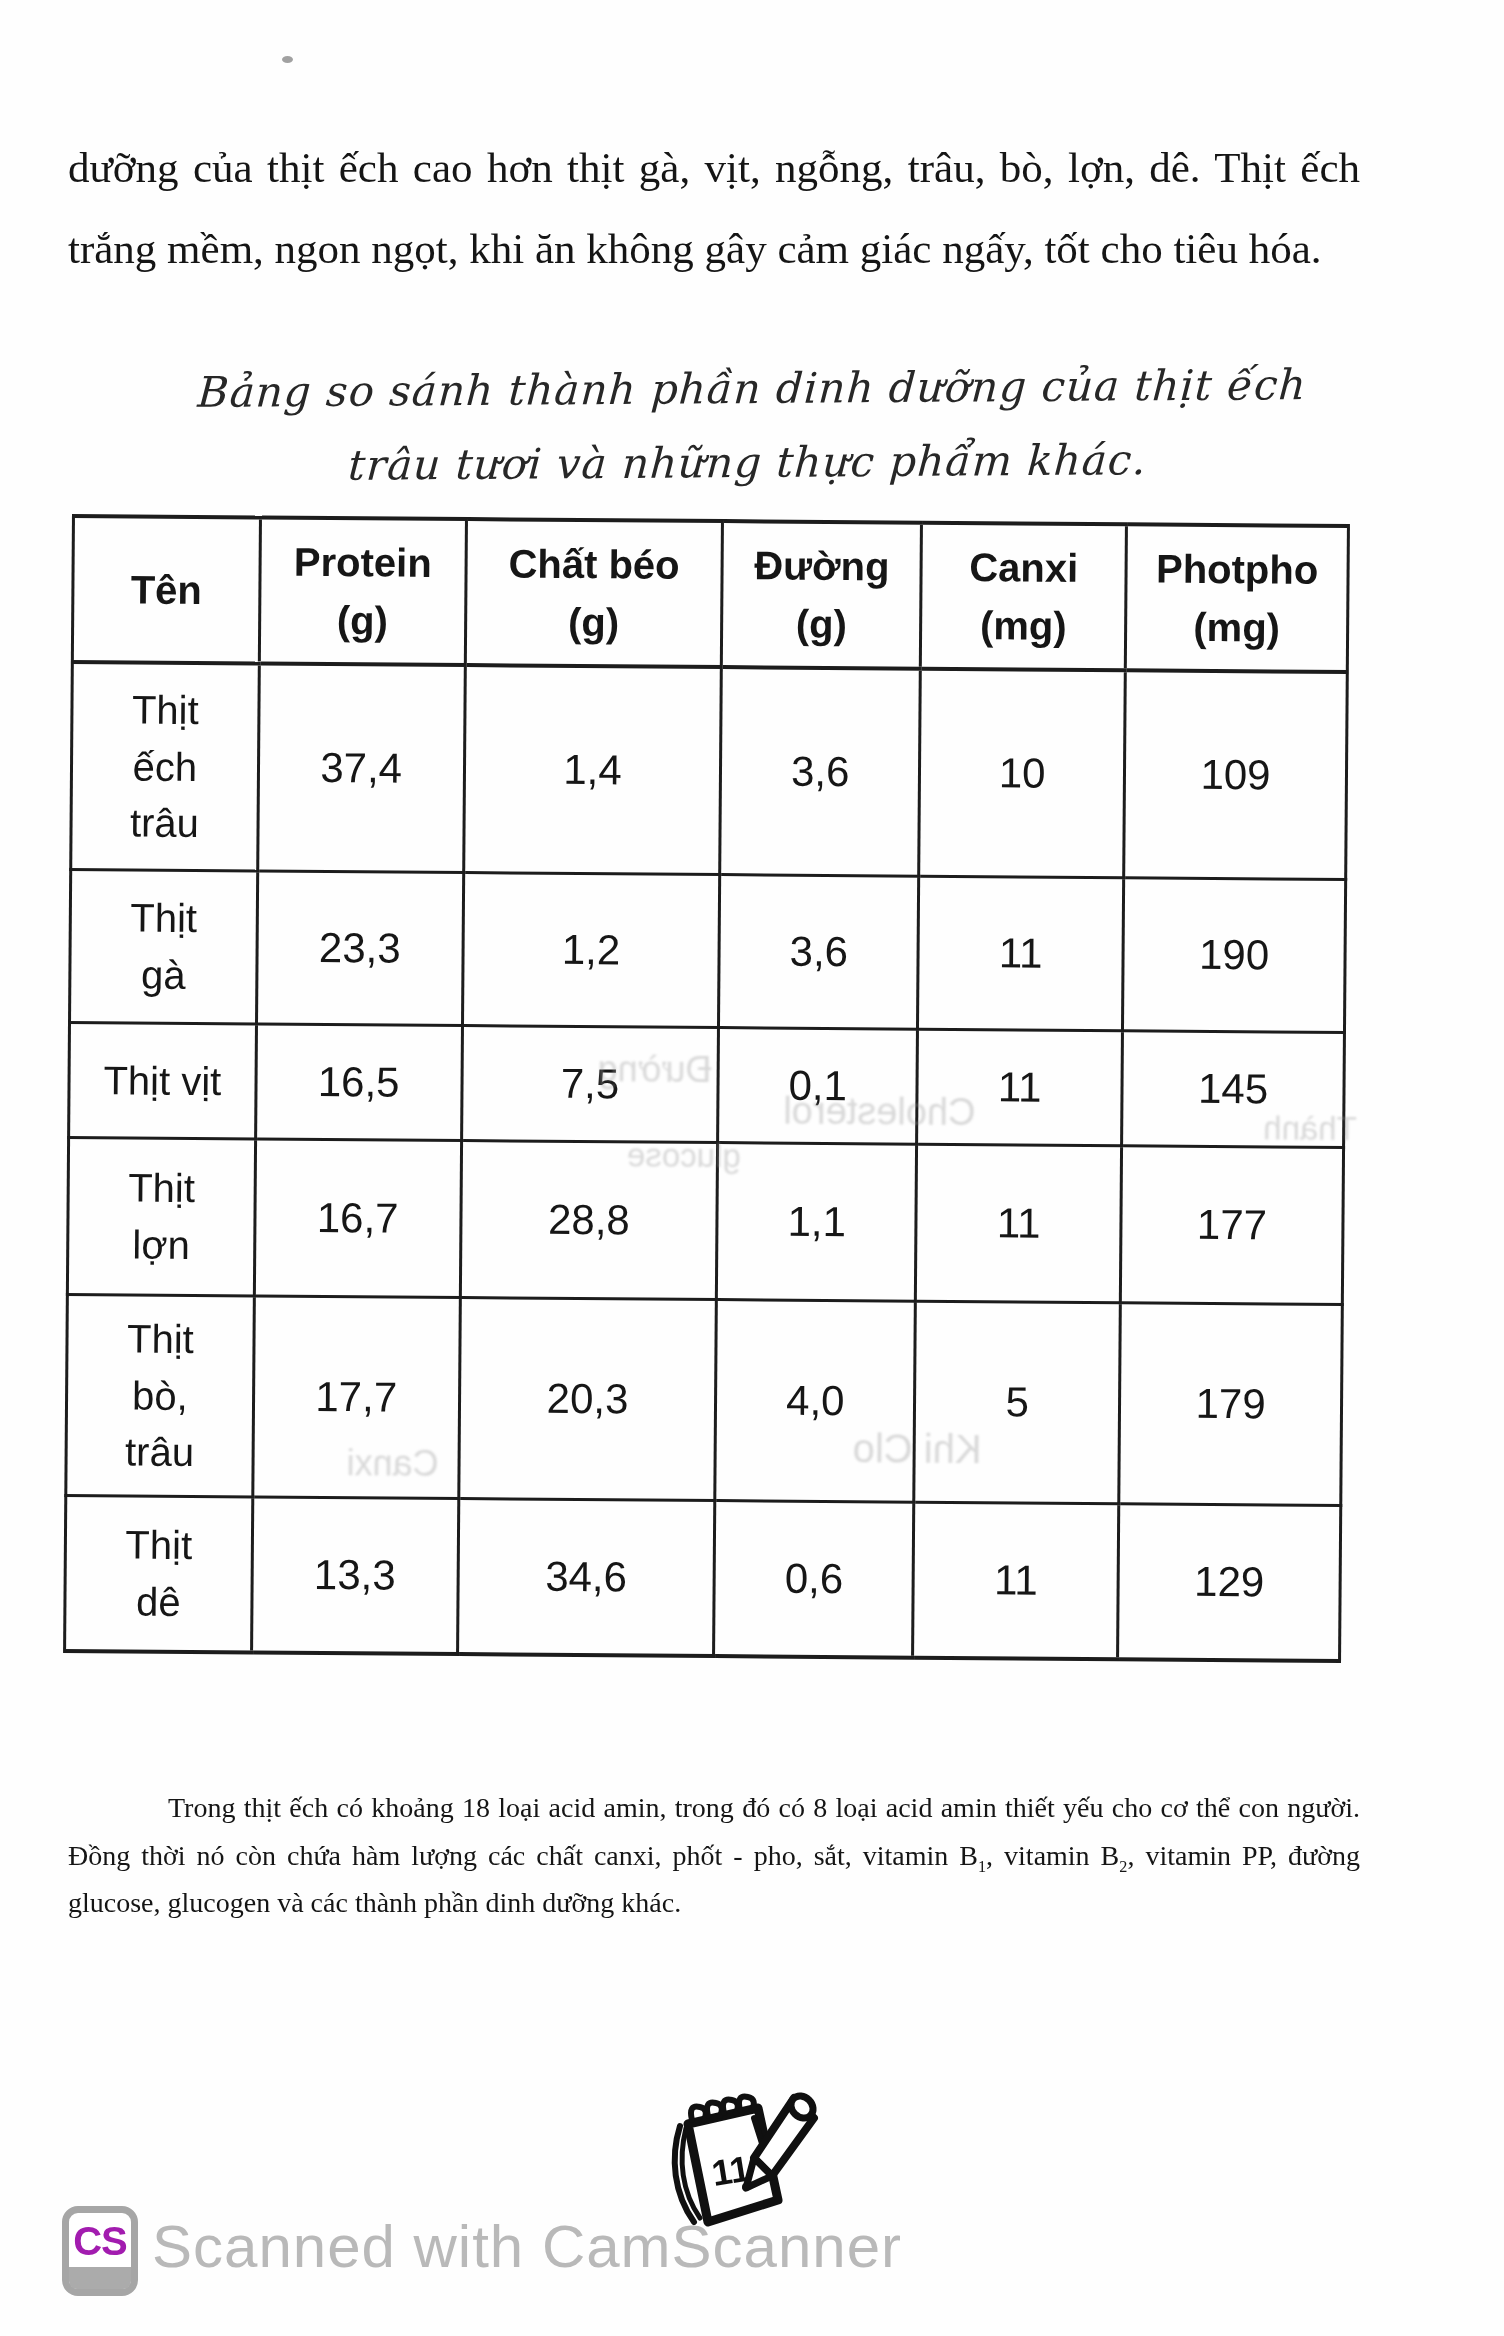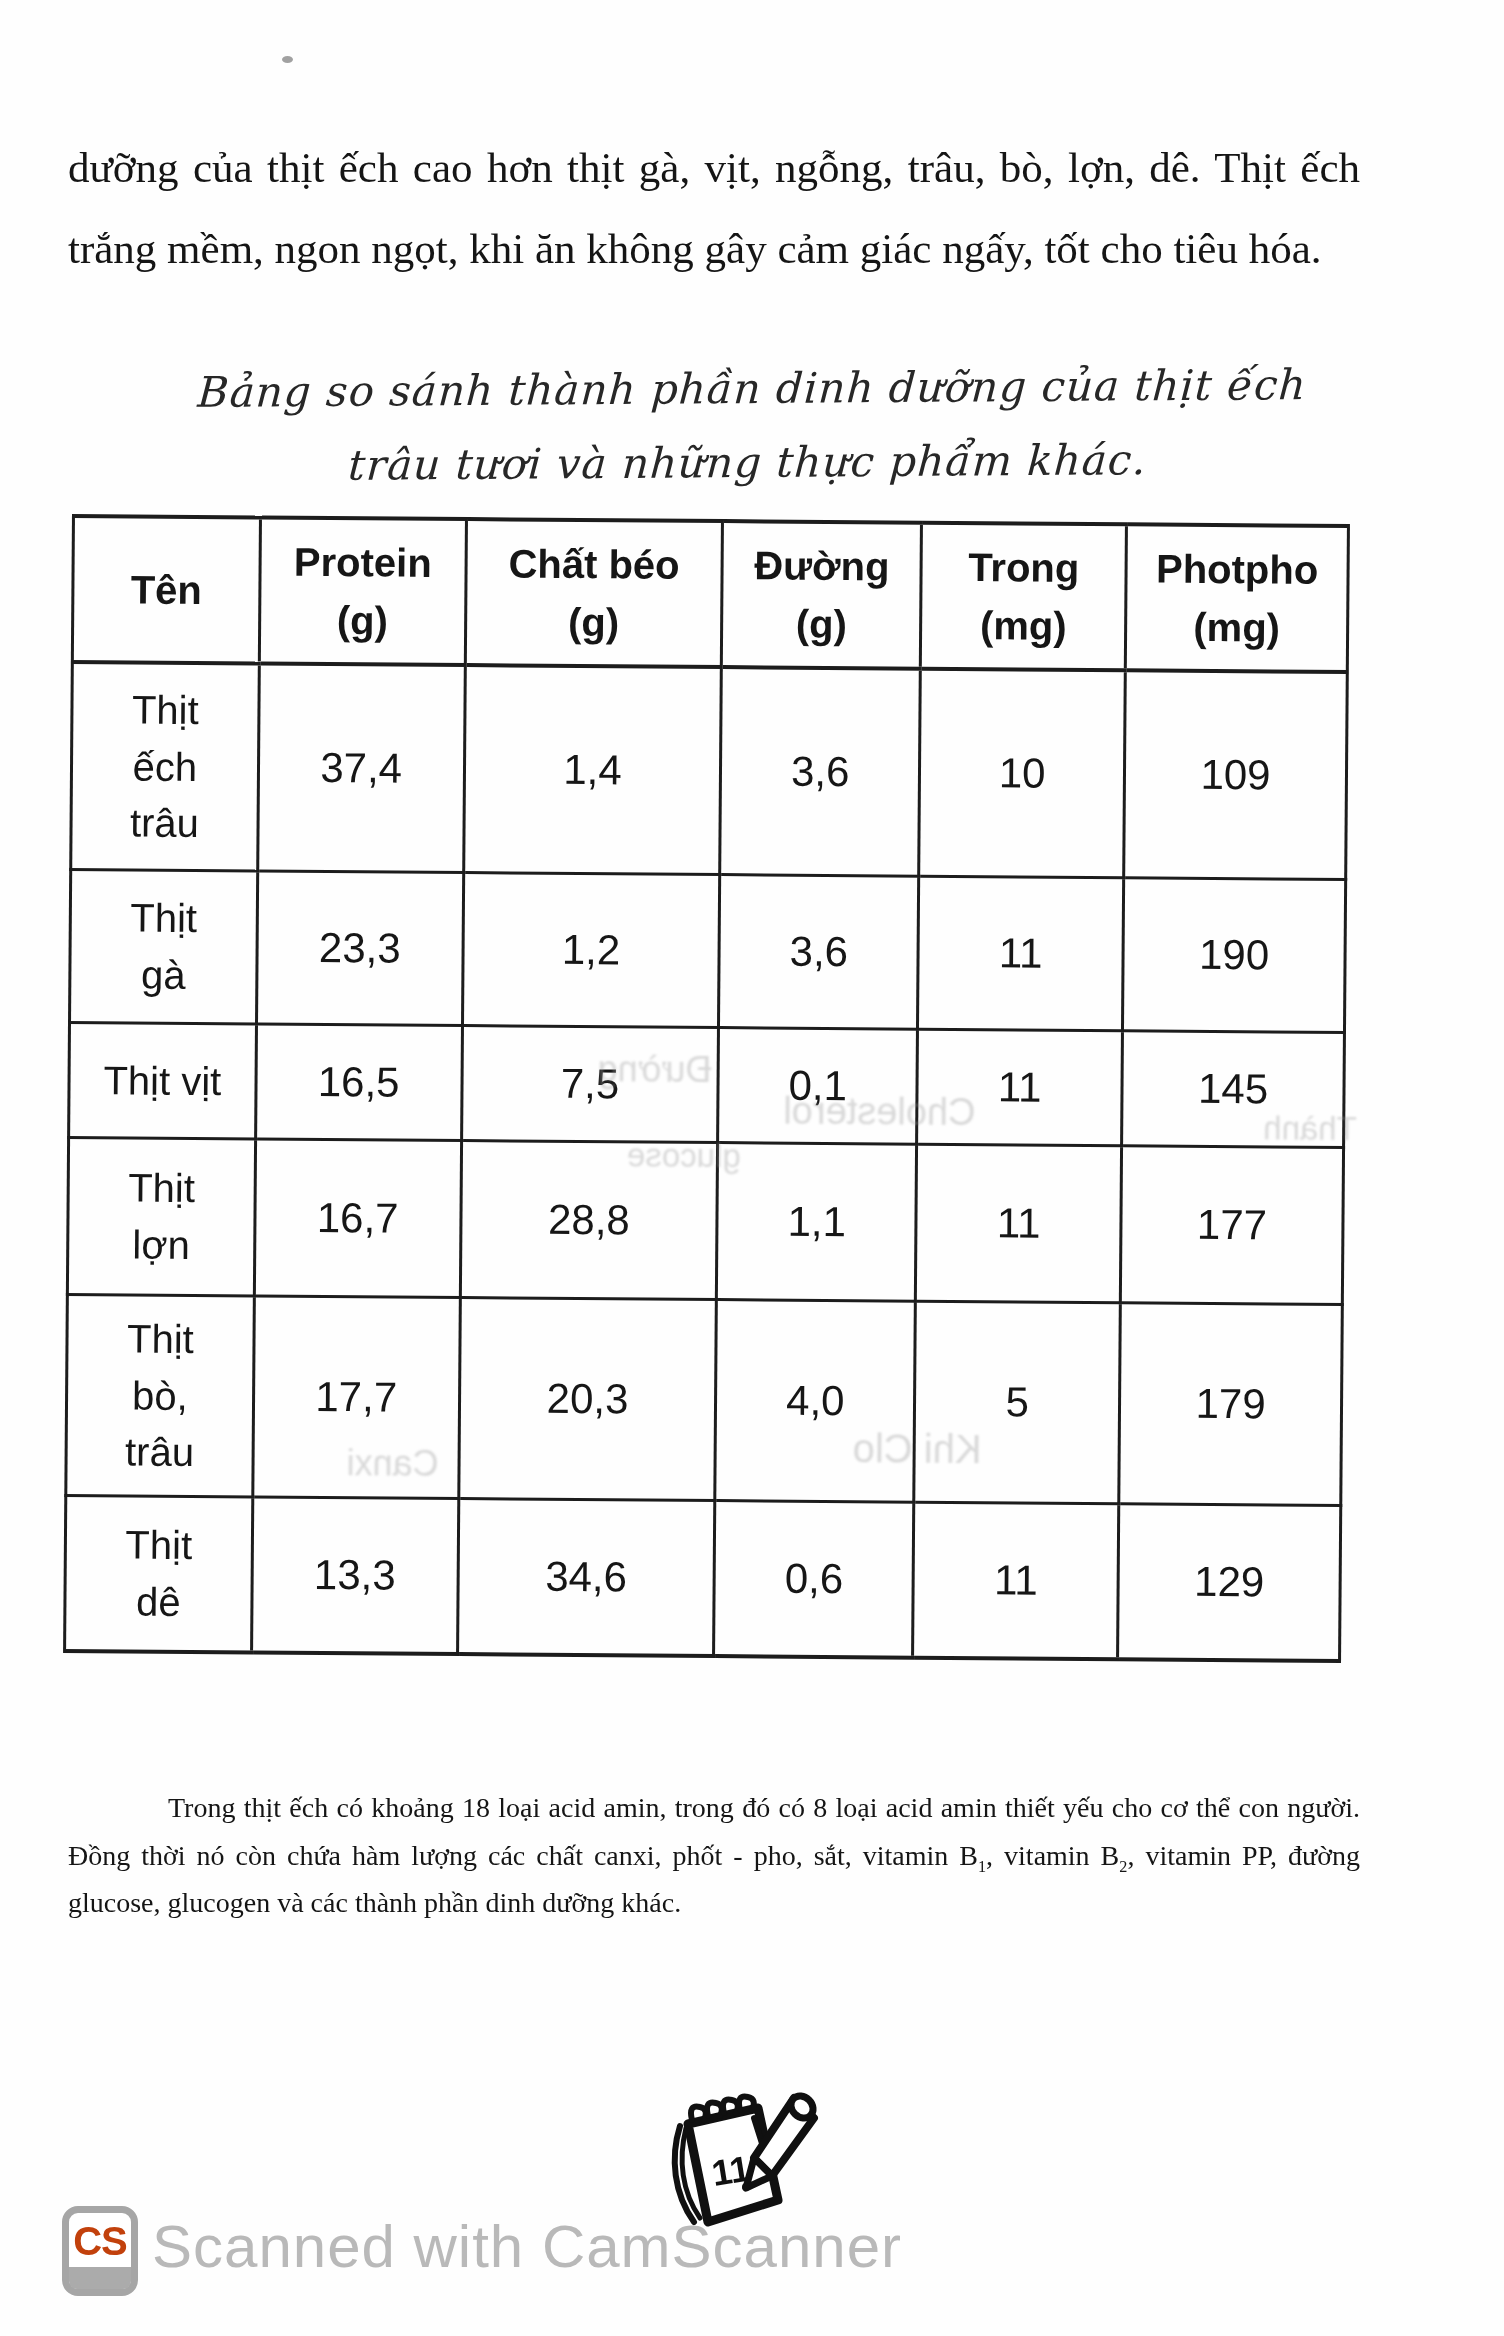--- a/index.html
+++ b/index.html
@@ -83,21 +83,21 @@
   
   .footer{position:absolute;left:0;top:2196px;width:1504px;height:120px;z-index:2;}
   .cs-logo{
     position:absolute;left:62px;top:10px;width:76px;height:90px;
     border:7px solid #a6a6a6;border-radius:16px;background:#ffffff;
     box-sizing:border-box;
   }
   .cs-text{
     position:absolute;left:0;right:0;top:6px;text-align:center;
     font-family:"Liberation Sans", sans-serif;font-weight:bold;
-    font-size:40px;color:#c2410c;letter-spacing:-1px;
+    font-size:40px;color:#a21caf;letter-spacing:-1px;
   }
   .cs-bottom{
     position:absolute;left:0;right:0;bottom:0;height:22px;background:#ababab;
     border-radius:0 0 8px 8px;
   }
   .scan-text{
     position:absolute;left:152px;top:16px;
     font-family:"Liberation Sans", sans-serif;font-size:60px;color:#b9b9b9;
     letter-spacing:1px;
   }
@@ -125,21 +125,21 @@
         <col style="width:15.60%">
           <col style="width:16.07%">
           <col style="width:17.40%">
       </colgroup>
       <thead>
         <tr>
           <th><span class="hlab">Tên</span></th>
           <th><span class="hlab">Protein</span><span class="hunit">(g)</span></th>
           <th><span class="hlab">Chất béo</span><span class="hunit">(g)</span></th>
           <th><span class="hlab">Đường</span><span class="hunit">(g)</span></th>
-          <th><span class="hlab">Trong</span><span class="hunit">(mg)</span></th>
+          <th><span class="hlab">Canxi</span><span class="hunit">(mg)</span></th>
           <th><span class="hlab">Photpho</span><span class="hunit">(mg)</span></th>
         </tr>
       </thead>
       <tbody>
         <tr class="r0">
           <td class="name">Thịt
 ếch
 trâu</td>
           <td class="val">37,4</td>
           <td class="val">1,4</td>

